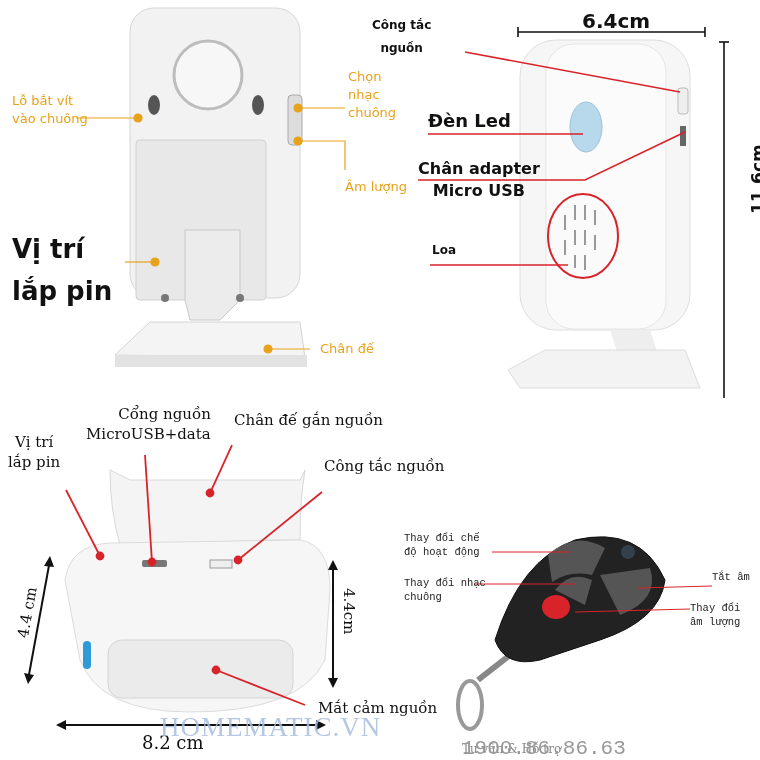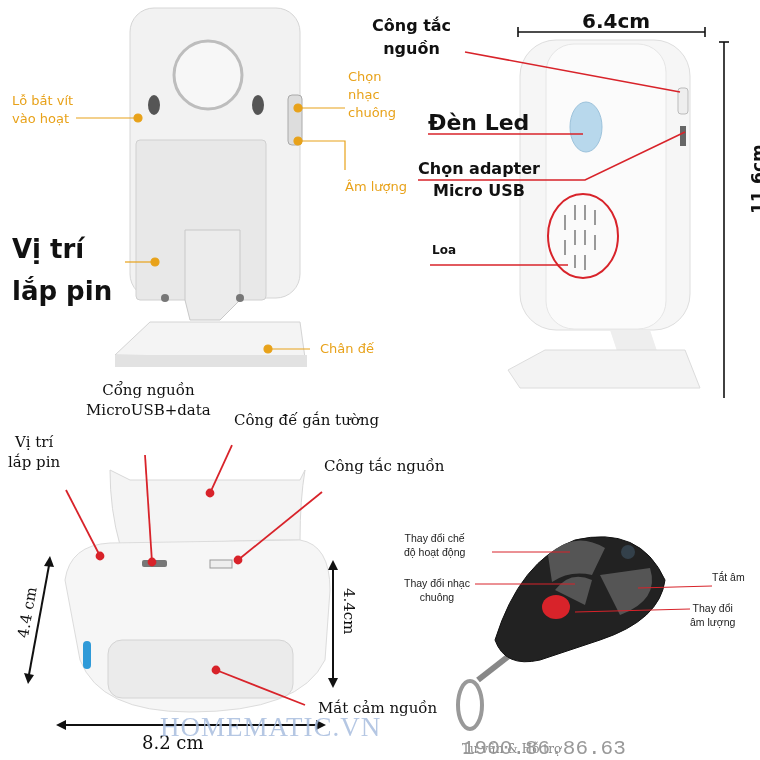--- a/index.html
+++ b/index.html
@@ -1,21 +1,21 @@
 <!DOCTYPE html>
 <html><head>
 <meta charset="utf-8">
 <style>
   * { box-sizing: border-box; margin: 0; padding: 0; }
   body { width: 760px; height: 760px; background: #ffffff; position: relative; overflow: hidden; font-family: "DejaVu Sans", sans-serif; }
   .abs { position: absolute; }
   .lbl-orange { color: #e8a21a; font-family: "DejaVu Sans", sans-serif; font-size: 13px; line-height: 18px; }
   .lbl-bold { color: #111; font-weight: bold; font-family: "DejaVu Sans", sans-serif; }
   .lbl-serif { color: #111; font-family: "DejaVu Serif", serif; font-size: 15px; line-height: 20px; }
-  .lbl-small { color: #222; font-family: Liberation Sans, sans-serif; font-size: 10.5px; line-height: 14px; text-align: center; }
+  .lbl-small { color: #222; font-family: Liberation Mono, monospace; font-size: 10.5px; line-height: 14px; text-align: left; }
   .dim { color: #111; font-family: "DejaVu Sans", sans-serif; }
   svg { position: absolute; left: 0; top: 0; }
   .watermark { color: #a9bedf; font-family: Liberation Serif, serif; font-size: 27px; letter-spacing: 1px; opacity: 0.85; margin-left: 10px; }
   .hotline-title { color: #888; font-family: "DejaVu Serif", serif; font-size: 12px; }
   .hotline-num { color: #999; font-family: Liberation Mono, monospace; font-size: 21px; }
 </style>
 </head>
 <body>
 
 <svg width="760" height="760">
@@ -131,41 +131,41 @@
   </g>
   <g stroke="#d8232a" stroke-width="1" fill="none">
     <line x1="492" y1="552" x2="570" y2="552"></line>
     <line x1="475" y1="584" x2="575" y2="584"></line>
     <line x1="638" y1="588" x2="712" y2="586"></line>
     <line x1="575" y1="612" x2="690" y2="609"></line>
   </g>
 </svg>
 
 <div class="abs lbl-orange" style="left:12px;top:92px;white-space:pre-line">Lỗ bắt vít
-vào hoạt</div>
+vào chuông</div>
 <div class="abs lbl-orange" style="left:348px;top:68px;white-space:pre-line">Chọn
 nhạc
 chuông</div>
 <div class="abs lbl-orange" style="left:345px;top:178px">Âm lượng</div>
 <div class="abs lbl-bold" style="left:12px;top:228px;font-size:26px;line-height:42px;white-space:pre-line">Vị trí
 lắp pin</div>
 <div class="abs lbl-orange" style="left:320px;top:340px">Chân đế</div>
 
-<div class="abs lbl-bold" style="left:372px;top:14px;font-size:16px;line-height:23px;text-align:center;white-space:pre-line">Công tắc
+<div class="abs lbl-bold" style="left:372px;top:14px;font-size:12px;line-height:23px;text-align:center;white-space:pre-line">Công tắc
 nguồn</div>
 <div class="abs lbl-bold" style="left:582px;top:9px;font-size:20px">6.4cm</div>
-<div class="abs lbl-bold" style="left:428px;top:110px;font-size:22px">Đèn Led</div>
-<div class="abs lbl-bold" style="left:418px;top:158px;font-size:16px;line-height:22px;text-align:center;white-space:pre-line">Chọn adapter
+<div class="abs lbl-bold" style="left:428px;top:110px;font-size:18px">Đèn Led</div>
+<div class="abs lbl-bold" style="left:418px;top:158px;font-size:16px;line-height:22px;text-align:center;white-space:pre-line">Chân adapter
 Micro USB</div>
 <div class="abs lbl-bold" style="left:432px;top:243px;font-size:12px">Loa</div>
 <div class="abs lbl-bold" style="left:748px;top:214px;font-size:17px;transform:rotate(-90deg);transform-origin:0 0;white-space:nowrap">11.6cm</div>
 
-<div class="abs lbl-serif" style="left:86px;top:380px;text-align:center;white-space:pre-line">Cổng nguồn
+<div class="abs lbl-serif" style="left:86px;top:404px;text-align:right;white-space:pre-line">Cổng nguồn
 MicroUSB+data</div>
-<div class="abs lbl-serif" style="left:234px;top:410px">Công đế gắn tường</div>
+<div class="abs lbl-serif" style="left:234px;top:410px">Chân đế gắn nguồn</div>
 <div class="abs lbl-serif" style="left:8px;top:432px;text-align:center;white-space:pre-line">Vị trí
 lắp pin</div>
 <div class="abs lbl-serif" style="left:324px;top:456px">Công tắc nguồn</div>
 <div class="abs lbl-serif" style="left:318px;top:698px">Mắt cảm nguồn</div>
 <div class="abs dim" style="left:14px;top:636px;font-family:'DejaVu Serif',serif;font-size:15px;transform:rotate(-80deg);transform-origin:0 0;white-space:nowrap">4.4 cm</div>
 <div class="abs dim" style="left:358px;top:588px;font-family:'DejaVu Serif',serif;font-size:15px;transform:rotate(90deg);transform-origin:0 0;white-space:nowrap">4.4cm</div>
 <div class="abs dim" style="left:142px;top:732px;font-family:'DejaVu Serif',serif;font-size:18px">8.2 cm</div>
 
 <div class="abs lbl-small" style="left:404px;top:531px;white-space:pre-line">Thay đổi chế
 độ hoạt động</div>

